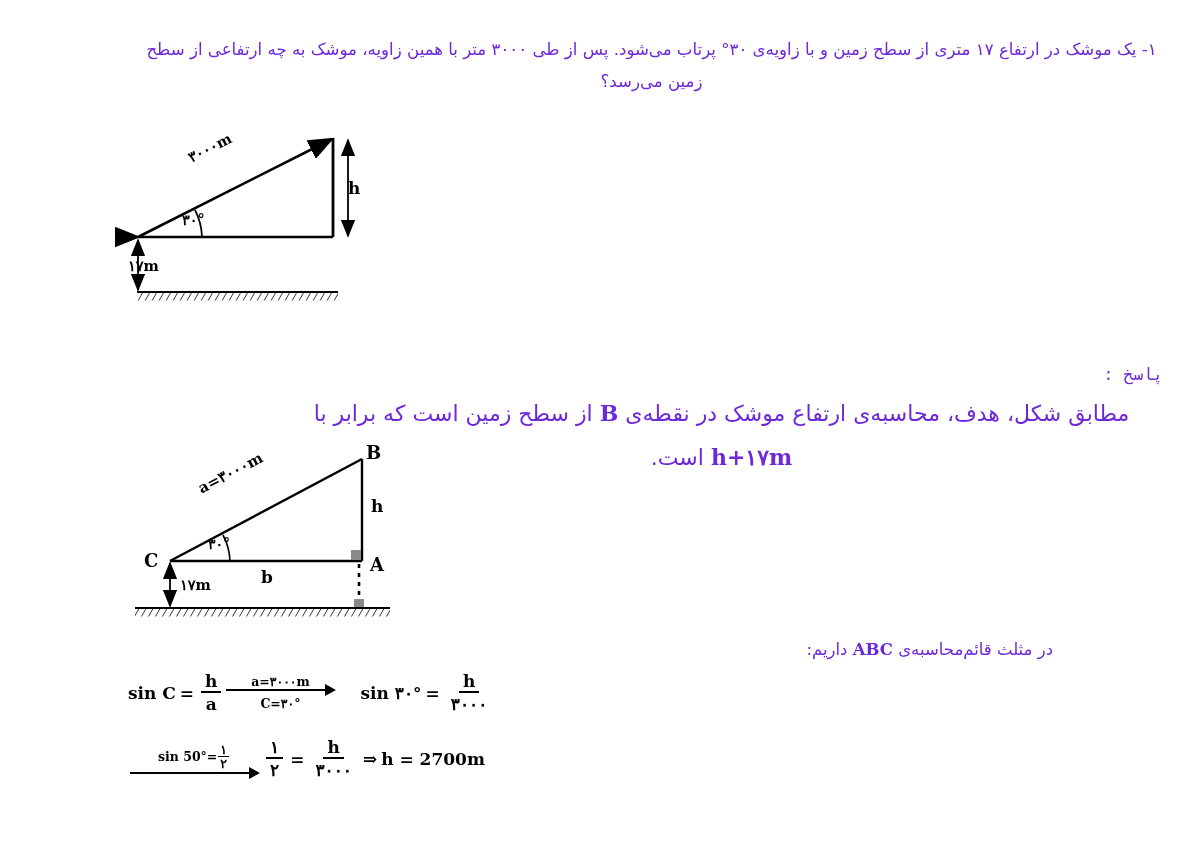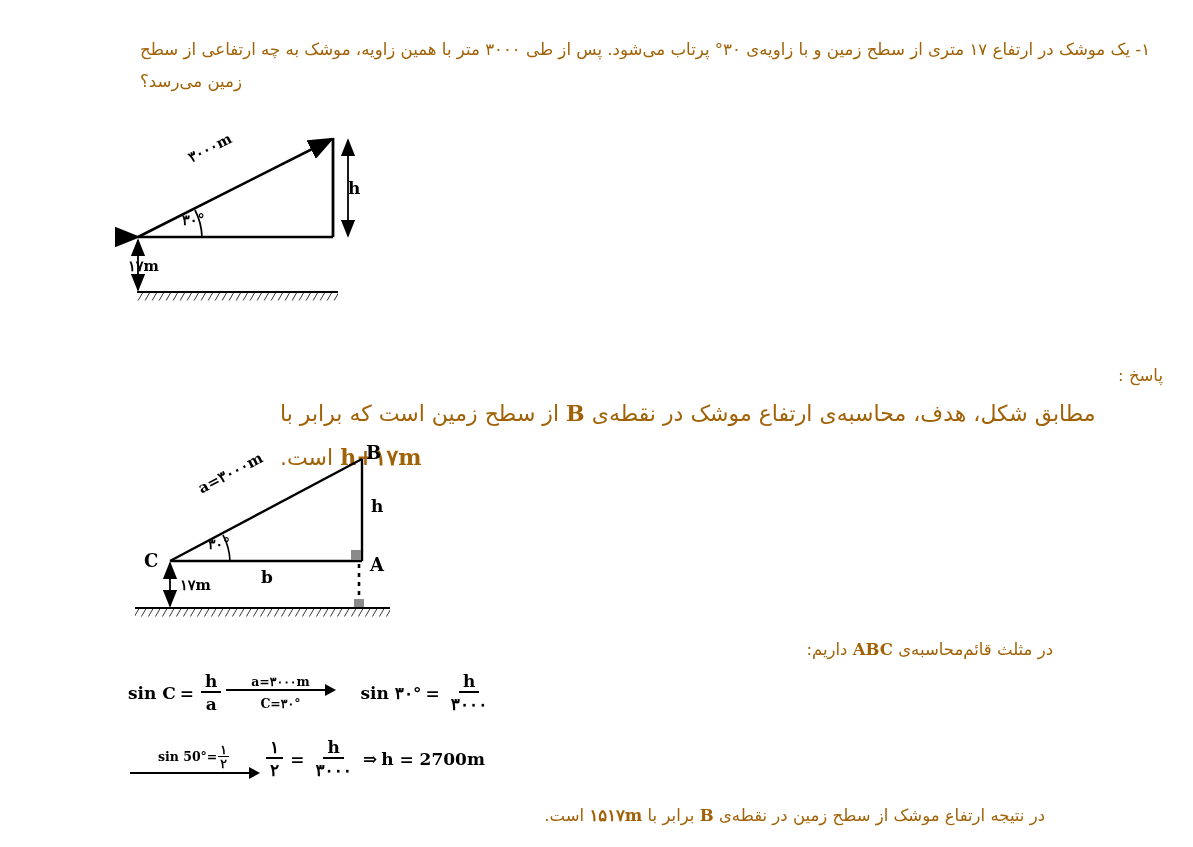--- a/index.html
+++ b/index.html
@@ -17,37 +17,38 @@
   }
   .page {
     position: absolute;
     inset: 0;
   }
 
   
   .rtl-text {
     position: absolute;
     direction: rtl;
-    text-align: left;
+    text-align: center;
     font-family: "DejaVu Sans", "Liberation Sans", sans-serif;
     font-size: 16.5px;
     line-height: 1.95;
-    color: #a16207;
+    color: #6d28d9;
     white-space: normal;
   }
   .question {
     right: 30px;
     left: 140px;
     top: 34px;
     font-size: 16.6px;
   }
   .answer-label {
     right: 30px;
     top: 360px;
     font-size: 16.5px;
+    font-family: Liberation Mono, monospace;
   }
   .answer-line1 {
     right: 30px;
     left: 280px;
     top: 392px;
     font-size: 22px;
   }
   .triangle-intro {
     right: 140px;
     top: 634px;
@@ -310,21 +311,14 @@
     </span>
     <span class="op">=</span>
     <span class="frac">
       <span class="num">h</span>
       <span class="den">۳۰۰۰</span>
     </span>
     <span class="op">⇒</span>
     <span>h = 2700m</span>
   </div>
 
-  <div class="rtl-text conclusion">
-    <span>در نتیجه ارتفاع موشک از سطح زمین در نقطه‌ی</span>
-    <span class="ltr-inline">B</span>
-    <span>برابر با</span>
-    <span class="ltr-inline">۱۵۱۷m</span>
-    <span>است.</span>
-  </div>
 
 </div>
 
 </body></html>

